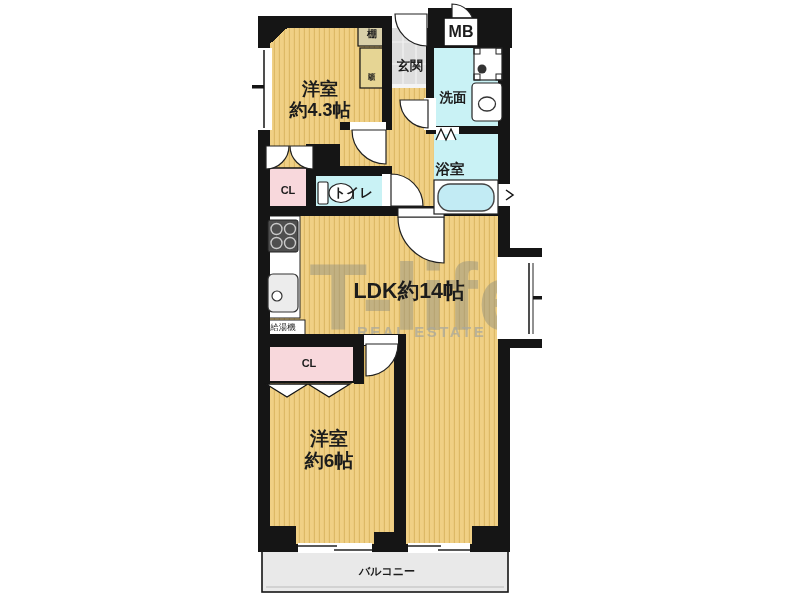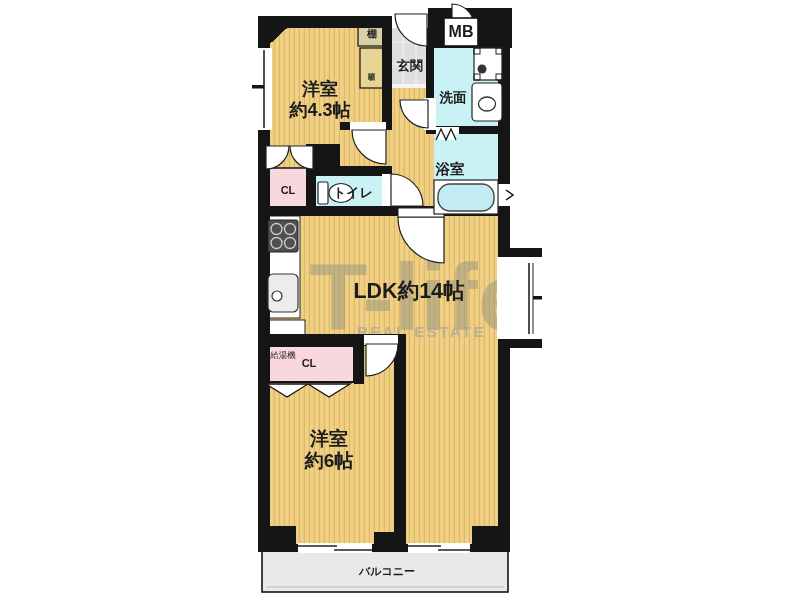--- a/index.html
+++ b/index.html
@@ -177,21 +177,21 @@
 
 <div class="lbl" style="left:372px;top:34px;font-size:10px;">棚</div>
 <div class="lbl lbl-vert" style="left:371px;top:67px;font-size:7.5px;font-weight:500;">下駄箱</div>
 <div class="lbl" style="left:410px;top:67px;font-size:13px;font-family:Liberation Mono, monospace;">玄関</div>
 <div class="lbl" style="left:461px;top:32px;font-size:16px;">MB</div>
 <div class="lbl" style="left:453px;top:98px;font-size:13.5px;">洗面</div>
 <div class="lbl" style="left:450px;top:169px;font-size:14.5px;">浴室</div>
 <div class="lbl" style="left:353px;top:193px;font-size:13px;text-align:right;">トイレ</div>
 <div class="lbl" style="left:288px;top:190px;font-size:11px;">CL</div>
 <div class="lbl" style="left:409px;top:291px;font-size:21.5px;font-weight:600;">LDK約14帖</div>
-<div class="lbl" style="left:283px;top:328px;font-size:8.5px;font-weight:500;margin-top:28px;">給湯機</div>
+<div class="lbl" style="left:283px;top:328px;font-size:8.5px;font-weight:500;">給湯機</div>
 <div class="lbl" style="left:309px;top:363px;font-size:11px;">CL</div>
 <div class="lbl" style="left:320px;top:100px;font-size:18px;">
   <div>洋室</div>
   <div>約4.3帖</div>
 </div>
 <div class="lbl" style="left:329px;top:450px;font-size:19px;">
   <div>洋室</div>
   <div>約6帖</div>
 </div>
 <div class="lbl" style="left:387px;top:571px;font-size:11px;text-align:center;">バルコニー</div>

